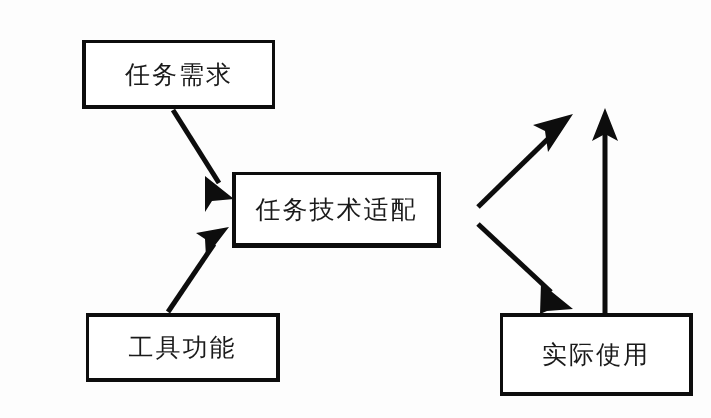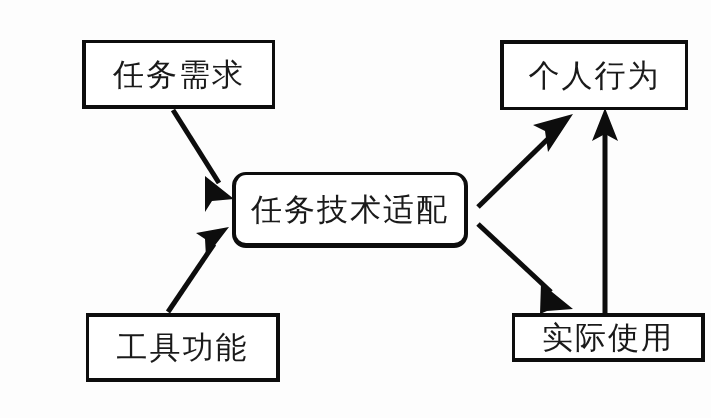--- a/index.html
+++ b/index.html
@@ -28,37 +28,37 @@
     box-sizing: border-box;
     background: #ffffff;
     border: 3px solid #0d0d0d;
     display: flex;
     align-items: center;
     justify-content: center;
     z-index: 3;
   }
   .node-label {
     font-family: "DejaVu Sans", "Liberation Sans", sans-serif;
-    font-size: 31px;
+    font-size: 25px;
     font-weight: 400;
     color: #1a1a1a;
     letter-spacing: 2px;
     white-space: nowrap;
     line-height: 1;
   }
   
   #node-task-requirements { left: 82px;  top: 40px;  width: 193px; height: 69px;
      border-width: 3px 3px 4px 4px; }
   #node-tool-function     { left: 86px;  top: 313px; width: 194px; height: 69px;
      border-width: 4px 4px 4px 3px; }
-  #node-ttf               { left: 232px; top: 172px; width: 236px; height: 76px;
-     border-width: 3px 4px 5px 4px; border-radius: 14px; }
+  #node-ttf               { left: 232px; top: 172px; width: 209px; height: 76px;
+     border-width: 3px 4px 5px 4px; }
   #node-individual-behavior { left: 500px; top: 40px; width: 188px; height: 70px;
      border-width: 4px 3px 3px 4px; }
-  #node-actual-use        { left: 512px; top: 313px; width: 193px; height: 49px;
+  #node-actual-use        { left: 500px; top: 313px; width: 193px; height: 83px;
      border-width: 4px 4px 4px 3px; }
 
   #caption {
     position: absolute;
     left: 0;
     top: 404px;
     width: 711px;
     text-align: center;
     font-size: 15px;
     color: #f4f4f4;
@@ -105,23 +105,20 @@
   </div>
 
   <div class="node-box" id="node-tool-function">
     <span class="node-label">工具功能</span>
   </div>
 
   <div class="node-box" id="node-ttf">
     <span class="node-label">任务技术适配</span>
   </div>
 
-  <div class="node-box" id="node-individual-behavior">
-    <span class="node-label">个人行为</span>
-  </div>
 
   <div class="node-box" id="node-actual-use">
     <span class="node-label">实际使用</span>
   </div>
 
   <div id="caption"></div>
 
 </div>
 
 </body></html>

